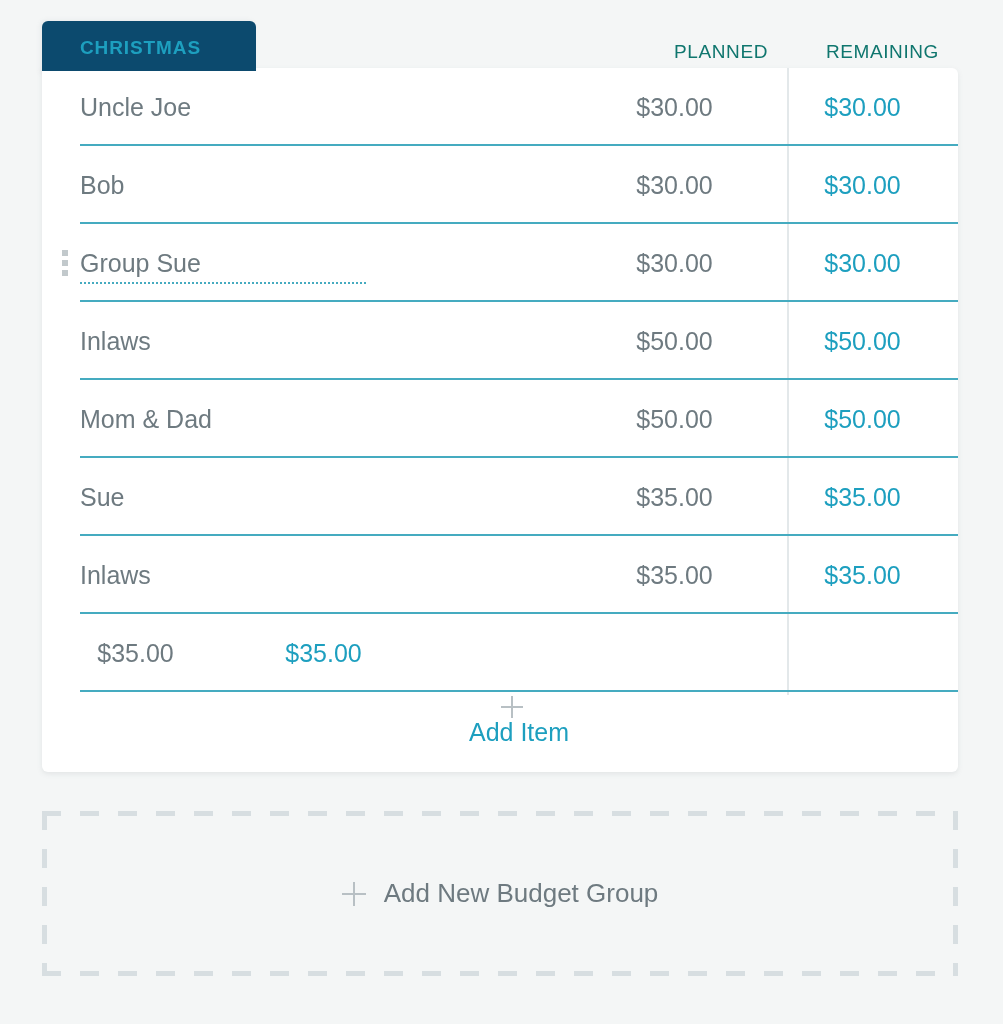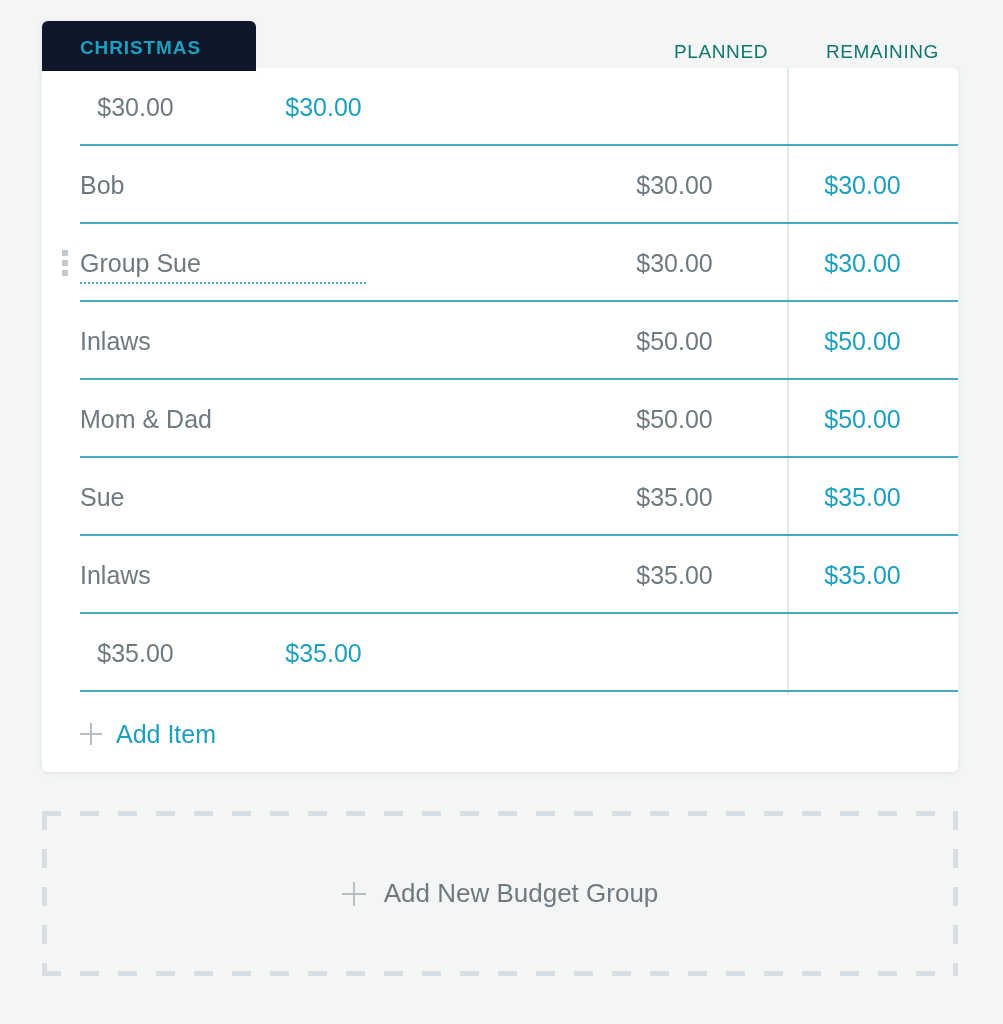--- a/index.html
+++ b/index.html
@@ -56,21 +56,21 @@
     box-shadow: 0 2px 5px rgba(140,150,155,0.17);
   }
 
   
   .card-tab {
     position: absolute;
     left: 0px;
     top: -47px;
     width: 214px;
     height: 54px;
-    background: #0f172a;
+    background: #0c4a6e;
     border-radius: 6px 6px 0 0;
     box-shadow: -2px -1px 4px rgba(140,150,155,0.10);
     display: flex;
     align-items: center;
     box-sizing: border-box;
     padding-left: 38px;
   }
   .card-tab::after {
     
     content: "";
@@ -188,20 +188,21 @@
   .add-item {
     position: absolute;
     left: 0;
     bottom: 0;
     width: 916px;
     height: 76px;
     display: flex;
     align-items: center;
     padding-left: 38px;
     box-sizing: border-box;
+    flex-direction: column;
   }
   .plus-icon {
     position: relative;
     width: 22px;
     height: 22px;
     margin-right: 14px;
     flex: none;
   }
   .plus-icon::before,
   .plus-icon::after {
@@ -274,20 +275,23 @@
 
     <div class="card-tab">
       <span class="tab-title">CHRISTMAS</span>
     </div>
 
     <div class="v-divider"></div>
 
     <div class="rows">
 
       <div class="row">
+        <div class="row-label-wrap">
+          <span class="row-label">Uncle Joe</span>
+        </div>
         <div class="row-amount planned">$30.00</div>
         <div class="row-amount remaining">$30.00</div>
         <div class="row-sep"></div>
       </div>
 
       <div class="row">
         <div class="row-label-wrap">
           <span class="row-label">Bob</span>
         </div>
         <div class="row-amount planned">$30.00</div>

